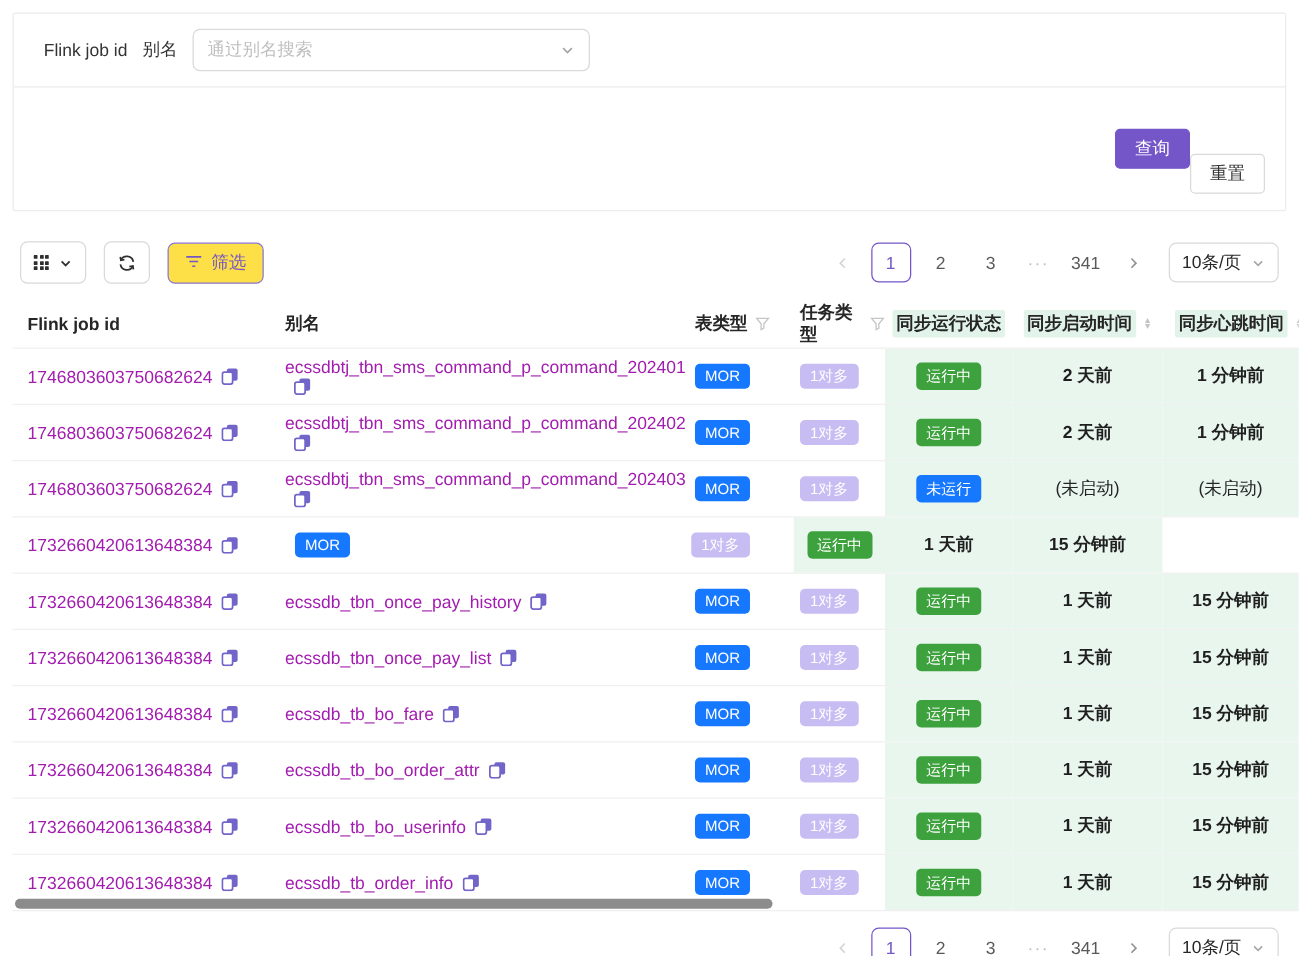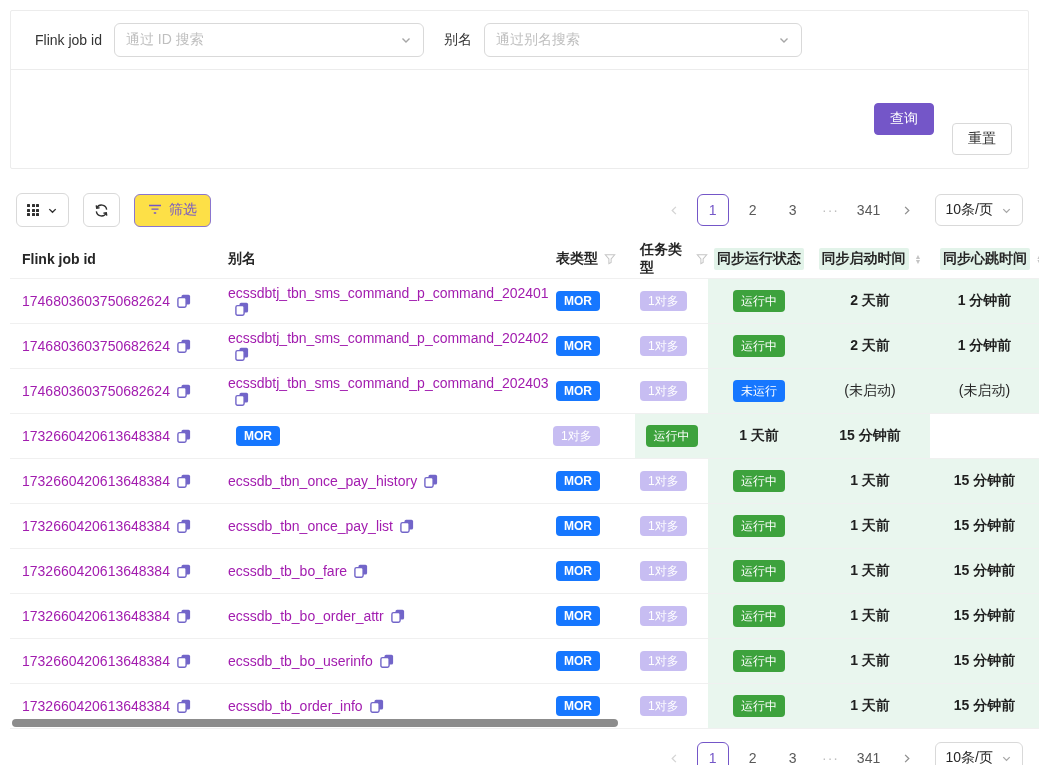--- a/index.html
+++ b/index.html
@@ -9,21 +9,21 @@
   
   .filter-card { margin:10px 10px 0 10px; border:1px solid #ececec; border-radius:2px; background:#fff; }
   .fc-title { padding:8px 16px; font-size:14px; color:#333; border-bottom:1px solid #ececec; }
   .fc-form { display:flex; align-items:center; padding:12px 16px 12px 24px; border-bottom:1px solid #ececec; }
   .fc-label { margin-right:12px; color:#333; white-space:nowrap; }
   .select-box { height:34px; border:1px solid #d9d9d9; border-radius:6px; background:#fff;
     display:flex; align-items:center; justify-content:space-between; padding:0 11px; cursor:pointer; }
   .select-box .ph { color:#bfbfbf; }
   .sel-1 { width:310px; margin-right:20px; }
   .sel-2 { width:318px; }
-  .fc-actions { display:flex; justify-content:flex-end; align-items:center; gap:18px; padding:13px 16px; }
+  .fc-actions { display:flex; justify-content:flex-end; align-items:center; padding:13px 16px; }
   .btn { height:32px; padding:0 15px; border-radius:4px; font-size:14px; cursor:pointer;
     display:inline-flex; align-items:center; border:1px solid transparent; }
   .btn-primary { background:#7456c8; color:#fff; border-color:#7456c8; }
   .btn-default { background:#fff; color:#333; border-color:#d9d9d9;margin-top:40px; }
 
   
   .toolbar { margin:24px 16px 0 16px; display:flex; align-items:center; justify-content:space-between; }
   .tb-left { display:flex; align-items:center; gap:14px; }
   .icon-btn { height:34px; border:1px solid #d9d9d9; border-radius:6px; background:#fff;
     display:inline-flex; align-items:center; justify-content:center; gap:8px; padding:0 10px; cursor:pointer; }
@@ -51,49 +51,41 @@
   .c3 { padding-left:8px; }
   .c4 { padding-left:5px; }
   .c5,.c6,.c7 { display:flex; align-items:center; justify-content:center; }
   .hcell { display:flex; align-items:center; gap:6px; }
   .hl { background:#e2f3e9; padding:2px 3px; border-radius:2px; }
   .greenbg { background:#e9f6ee; height:100%; }
   .funnel { cursor:pointer; flex:none; }
   .sorter { display:flex; flex-direction:column; line-height:5px; font-size:7px; color:#c4c4c4; cursor:pointer; }
   .link { color:#a21caf; }
   .copy-btn { margin-left:7px; cursor:pointer; display:inline-flex; vertical-align:-2px; }
-  .tag { display:inline-block; font-size:12px; font-weight:700; color:#fff; border-radius:4px; padding:3px 8px; line-height:14px; }
+  .tag { display:inline-block; font-size:12px; font-weight:400; color:#fff; border-radius:4px; padding:3px 8px; line-height:14px; }
   .tag-mor { background:#1677ff; }
   .tag-task { background:#c7bdf2; font-weight:400; }
   .badge { display:inline-block; font-size:12px; color:#fff; border-radius:4px; padding:4px 8px; line-height:14px; cursor:default; }
   .badge.running { background:#3da23d; }
   .badge.stopped { background:#1677ff; }
   .time { font-weight:700; color:#1f1f1f; }
   .trow.muted .time { font-weight:400; color:#262626; }
 
   .hscrollbar { position:absolute; left:2px; bottom:2px; width:606px; height:8px;
     background:#8c8c8c; border-radius:4px; cursor:pointer; }
 
   .bottom-bar { display:flex; justify-content:flex-end; margin:13px 16px 0 0; }
   svg { display:block; }
 </style>
 </head>
 <body>
 
 <div class="filter-card">
   <div class="fc-form">
     <span class="fc-label">Flink job id</span>
-    <div class="select-box sel-1">
-      <span class="ph">通过 ID 搜索</span>
-      <span>
-        <svg width="12" height="12" viewBox="0 0 12 12">
-            <polyline points="2.5,4.5 6,8 9.5,4.5" fill="none" stroke="#a6a6a6" stroke-width="1.4"></polyline>
-          </svg>
-      </span>
-    </div>
     <span class="fc-label">别名</span>
     <div class="select-box sel-2">
       <span class="ph">通过别名搜索</span>
       <span>
         <svg width="12" height="12" viewBox="0 0 12 12">
             <polyline points="2.5,4.5 6,8 9.5,4.5" fill="none" stroke="#a6a6a6" stroke-width="1.4"></polyline>
           </svg>
       </span>
     </div>
   </div>

